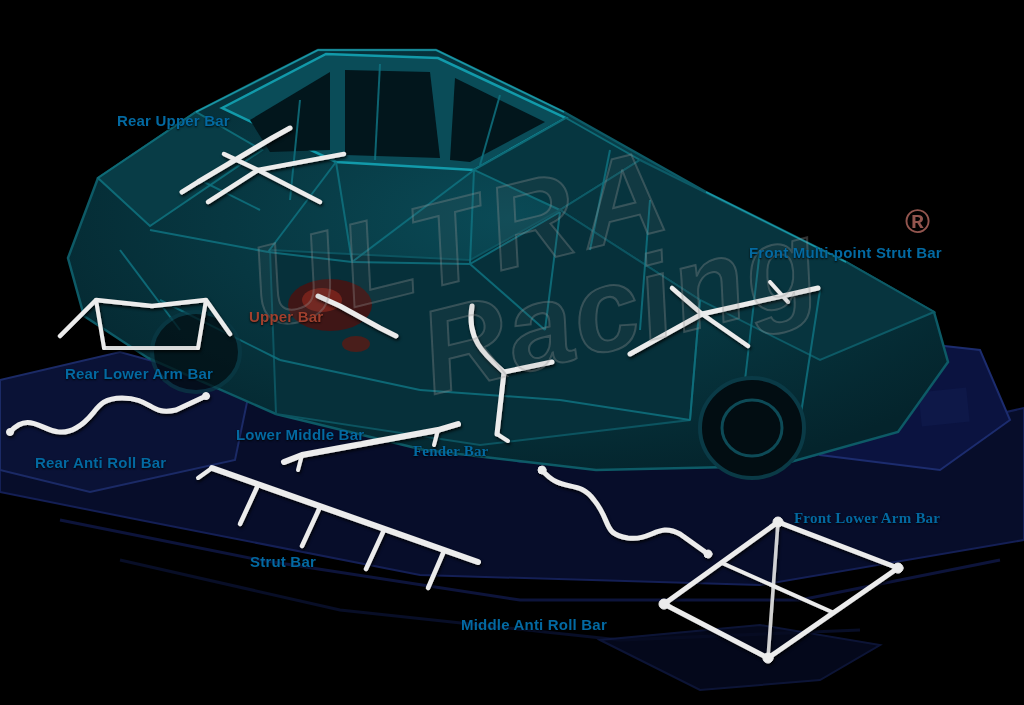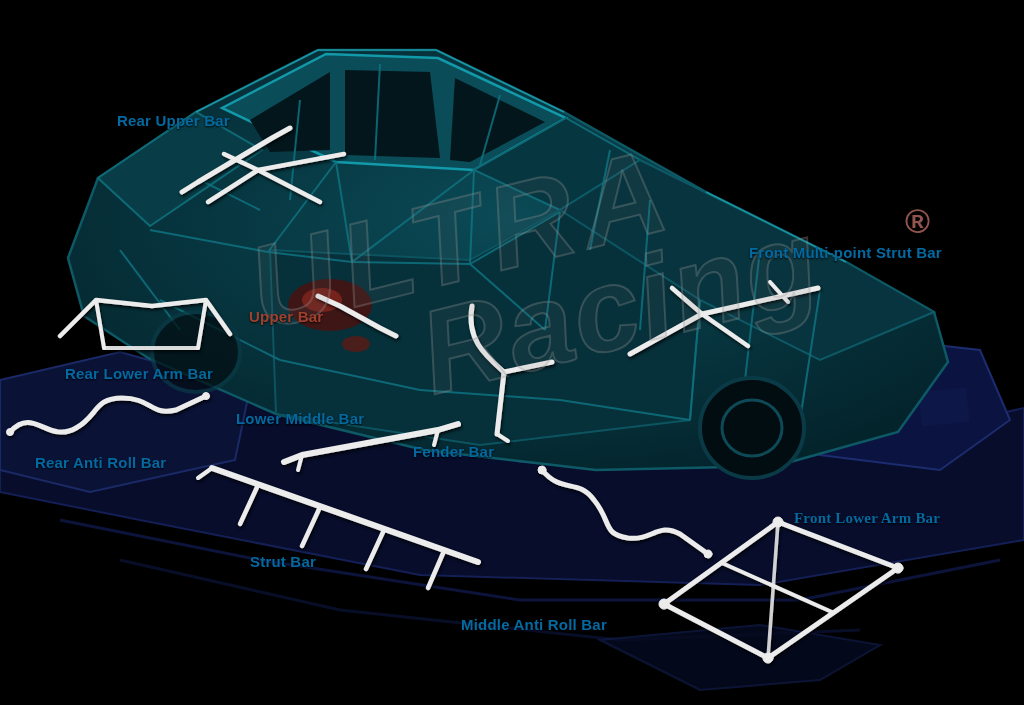--- a/index.html
+++ b/index.html
@@ -183,20 +183,20 @@
   <div class="watermark">
     <span class="l1">ULTRA</span>
     <span class="l2">Racing</span>
   </div>
   <div class="regmark">®</div>
 
   <div class="label" style="left:117px;top:112px;">Rear Upper Bar</div>
   <div class="label" style="left:749px;top:244px;">Front Multi-point Strut Bar</div>
   <div class="label accent" style="left:249px;top:308px;">Upper Bar</div>
   <div class="label" style="left:27px;top:365px;margin-left:38px;">Rear Lower Arm Bar</div>
-  <div class="label" style="left:236px;top:410px;">Lower Middle Bar</div>
-  <div class="label" style="left:413px;top:443px;">Fender Bar</div>
+  <div class="label" style="left:236px;top:426px;">Lower Middle Bar</div>
+  <div class="label" style="left:413px;top:443px;font-family:Liberation Serif, serif;">Fender Bar</div>
   <div class="label" style="left:35px;top:454px;">Rear Anti Roll Bar</div>
   <div class="label" style="left:250px;top:553px;">Strut Bar</div>
   <div class="label" style="left:794px;top:510px;font-family:Liberation Serif, serif;">Front Lower Arm Bar</div>
   <div class="label" style="left:461px;top:616px;">Middle Anti Roll Bar</div>
 
 </div>
 
 </body></html>

